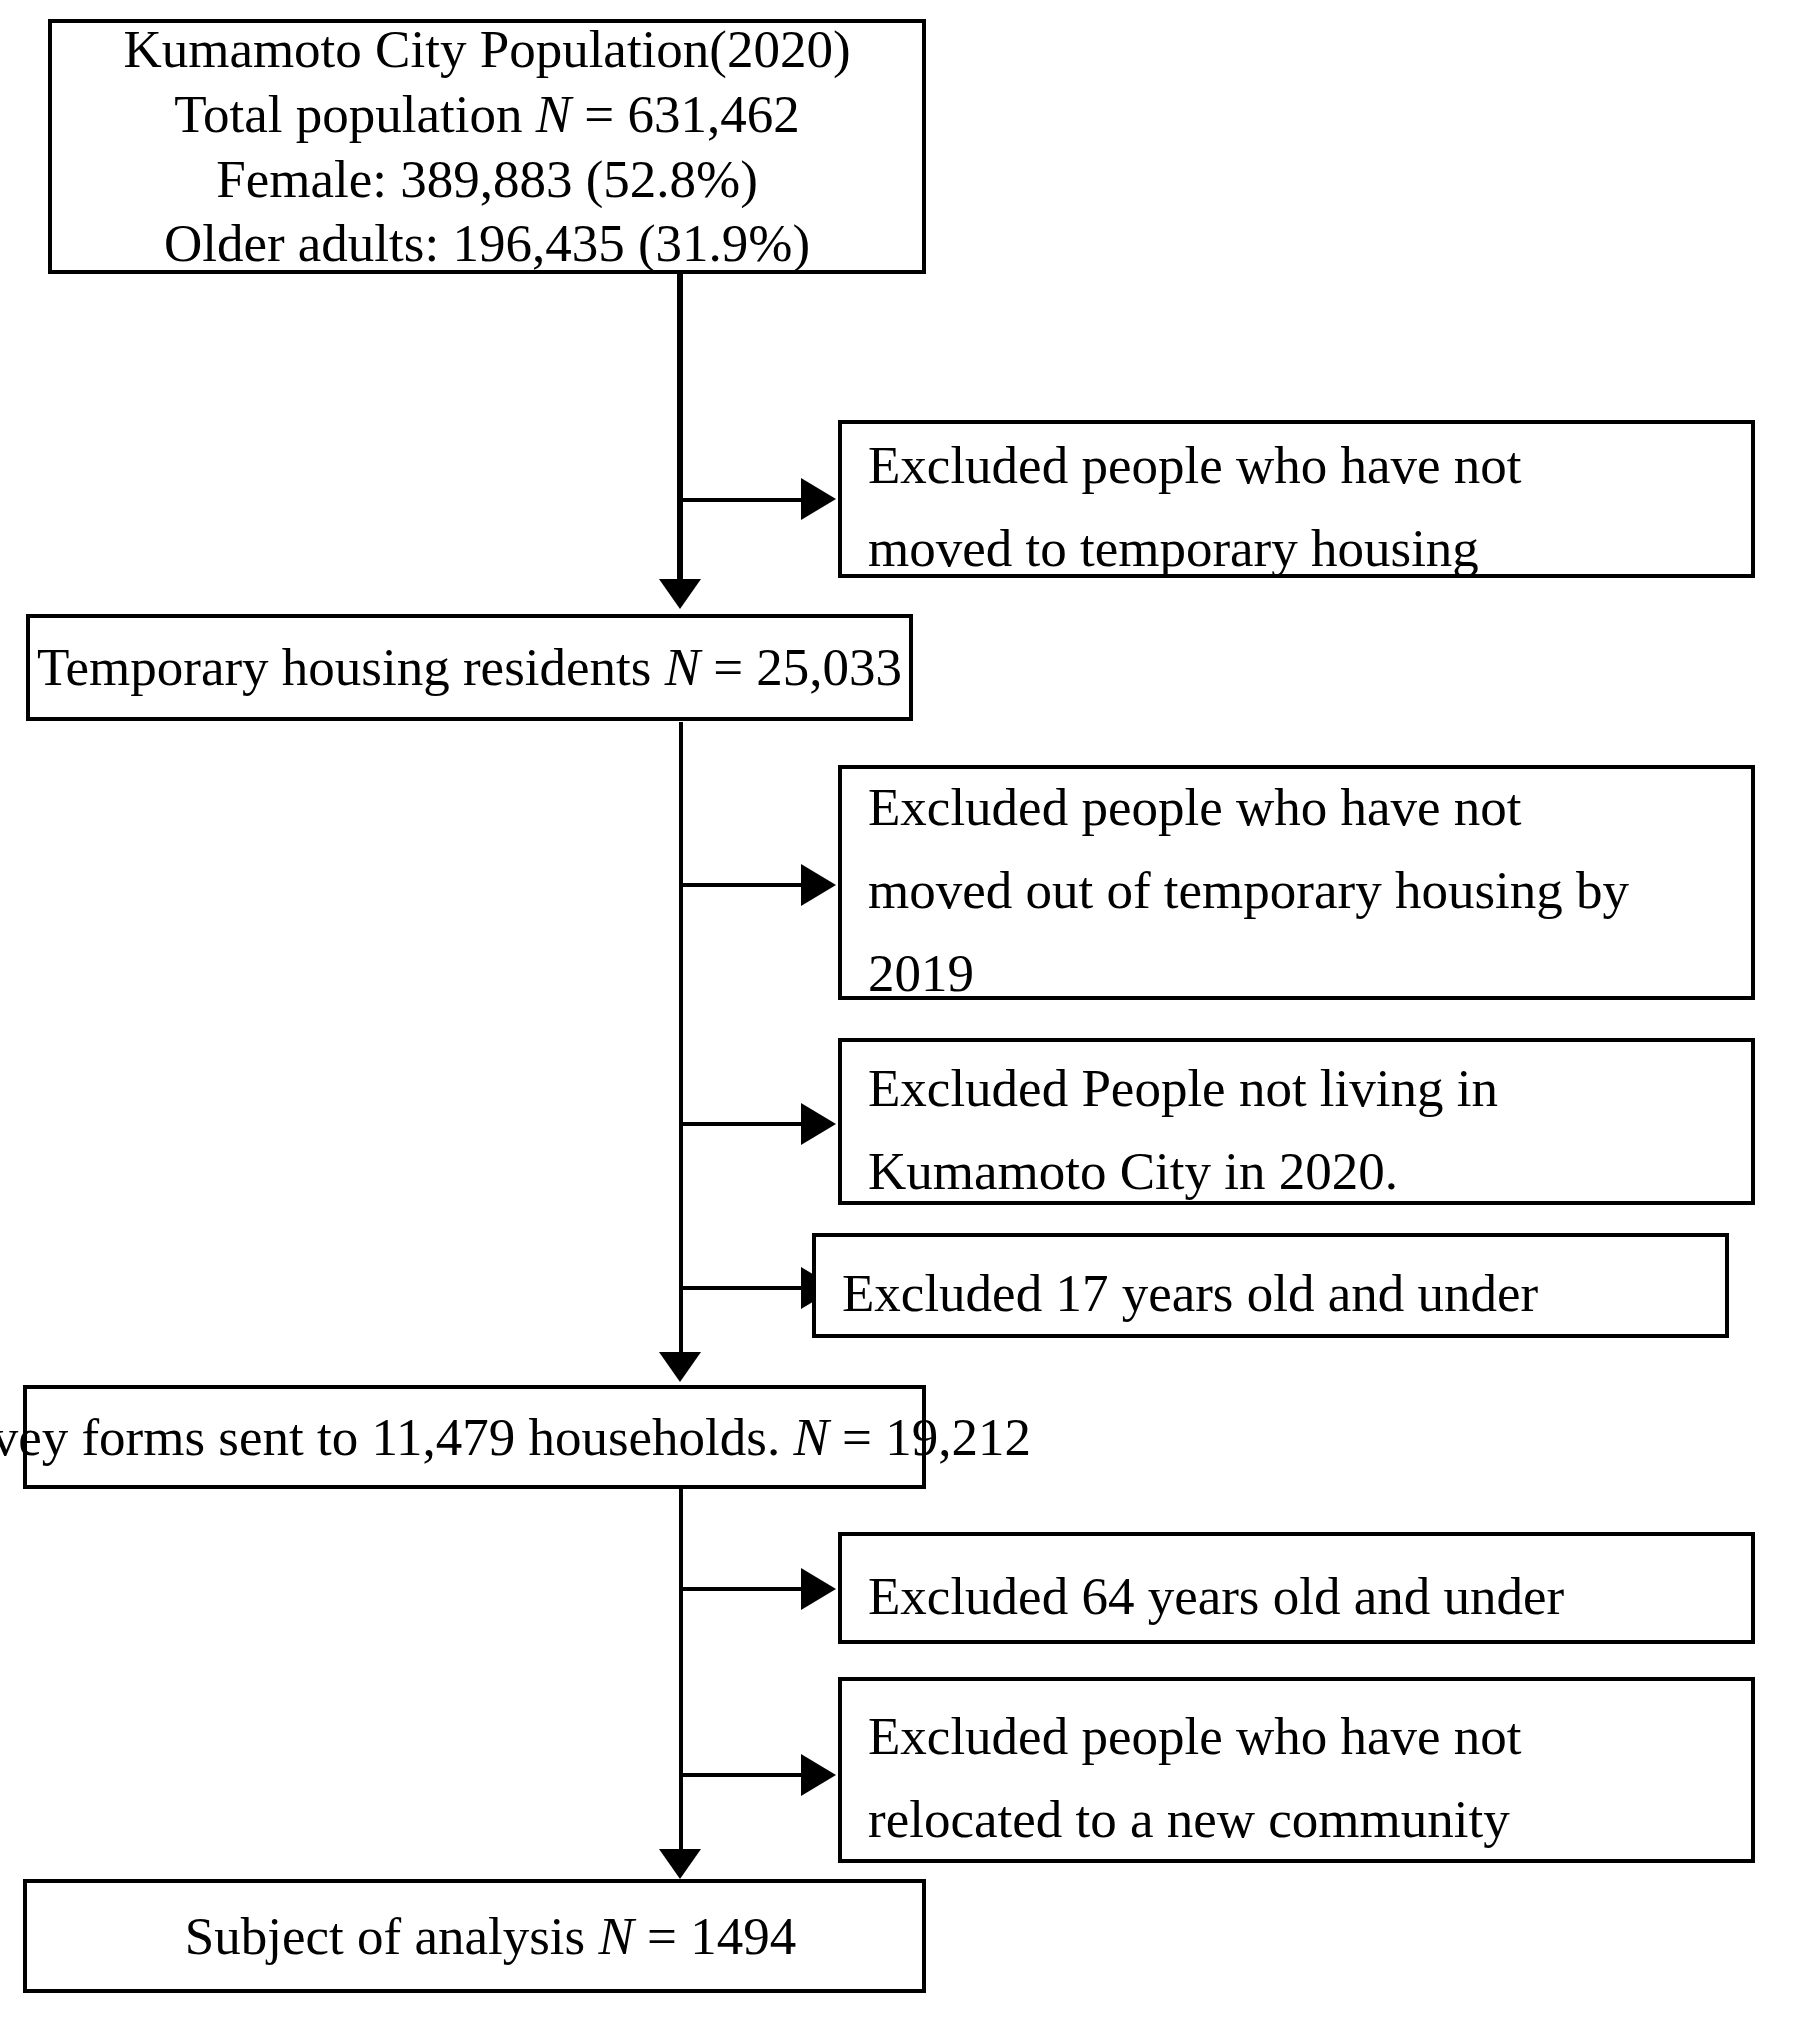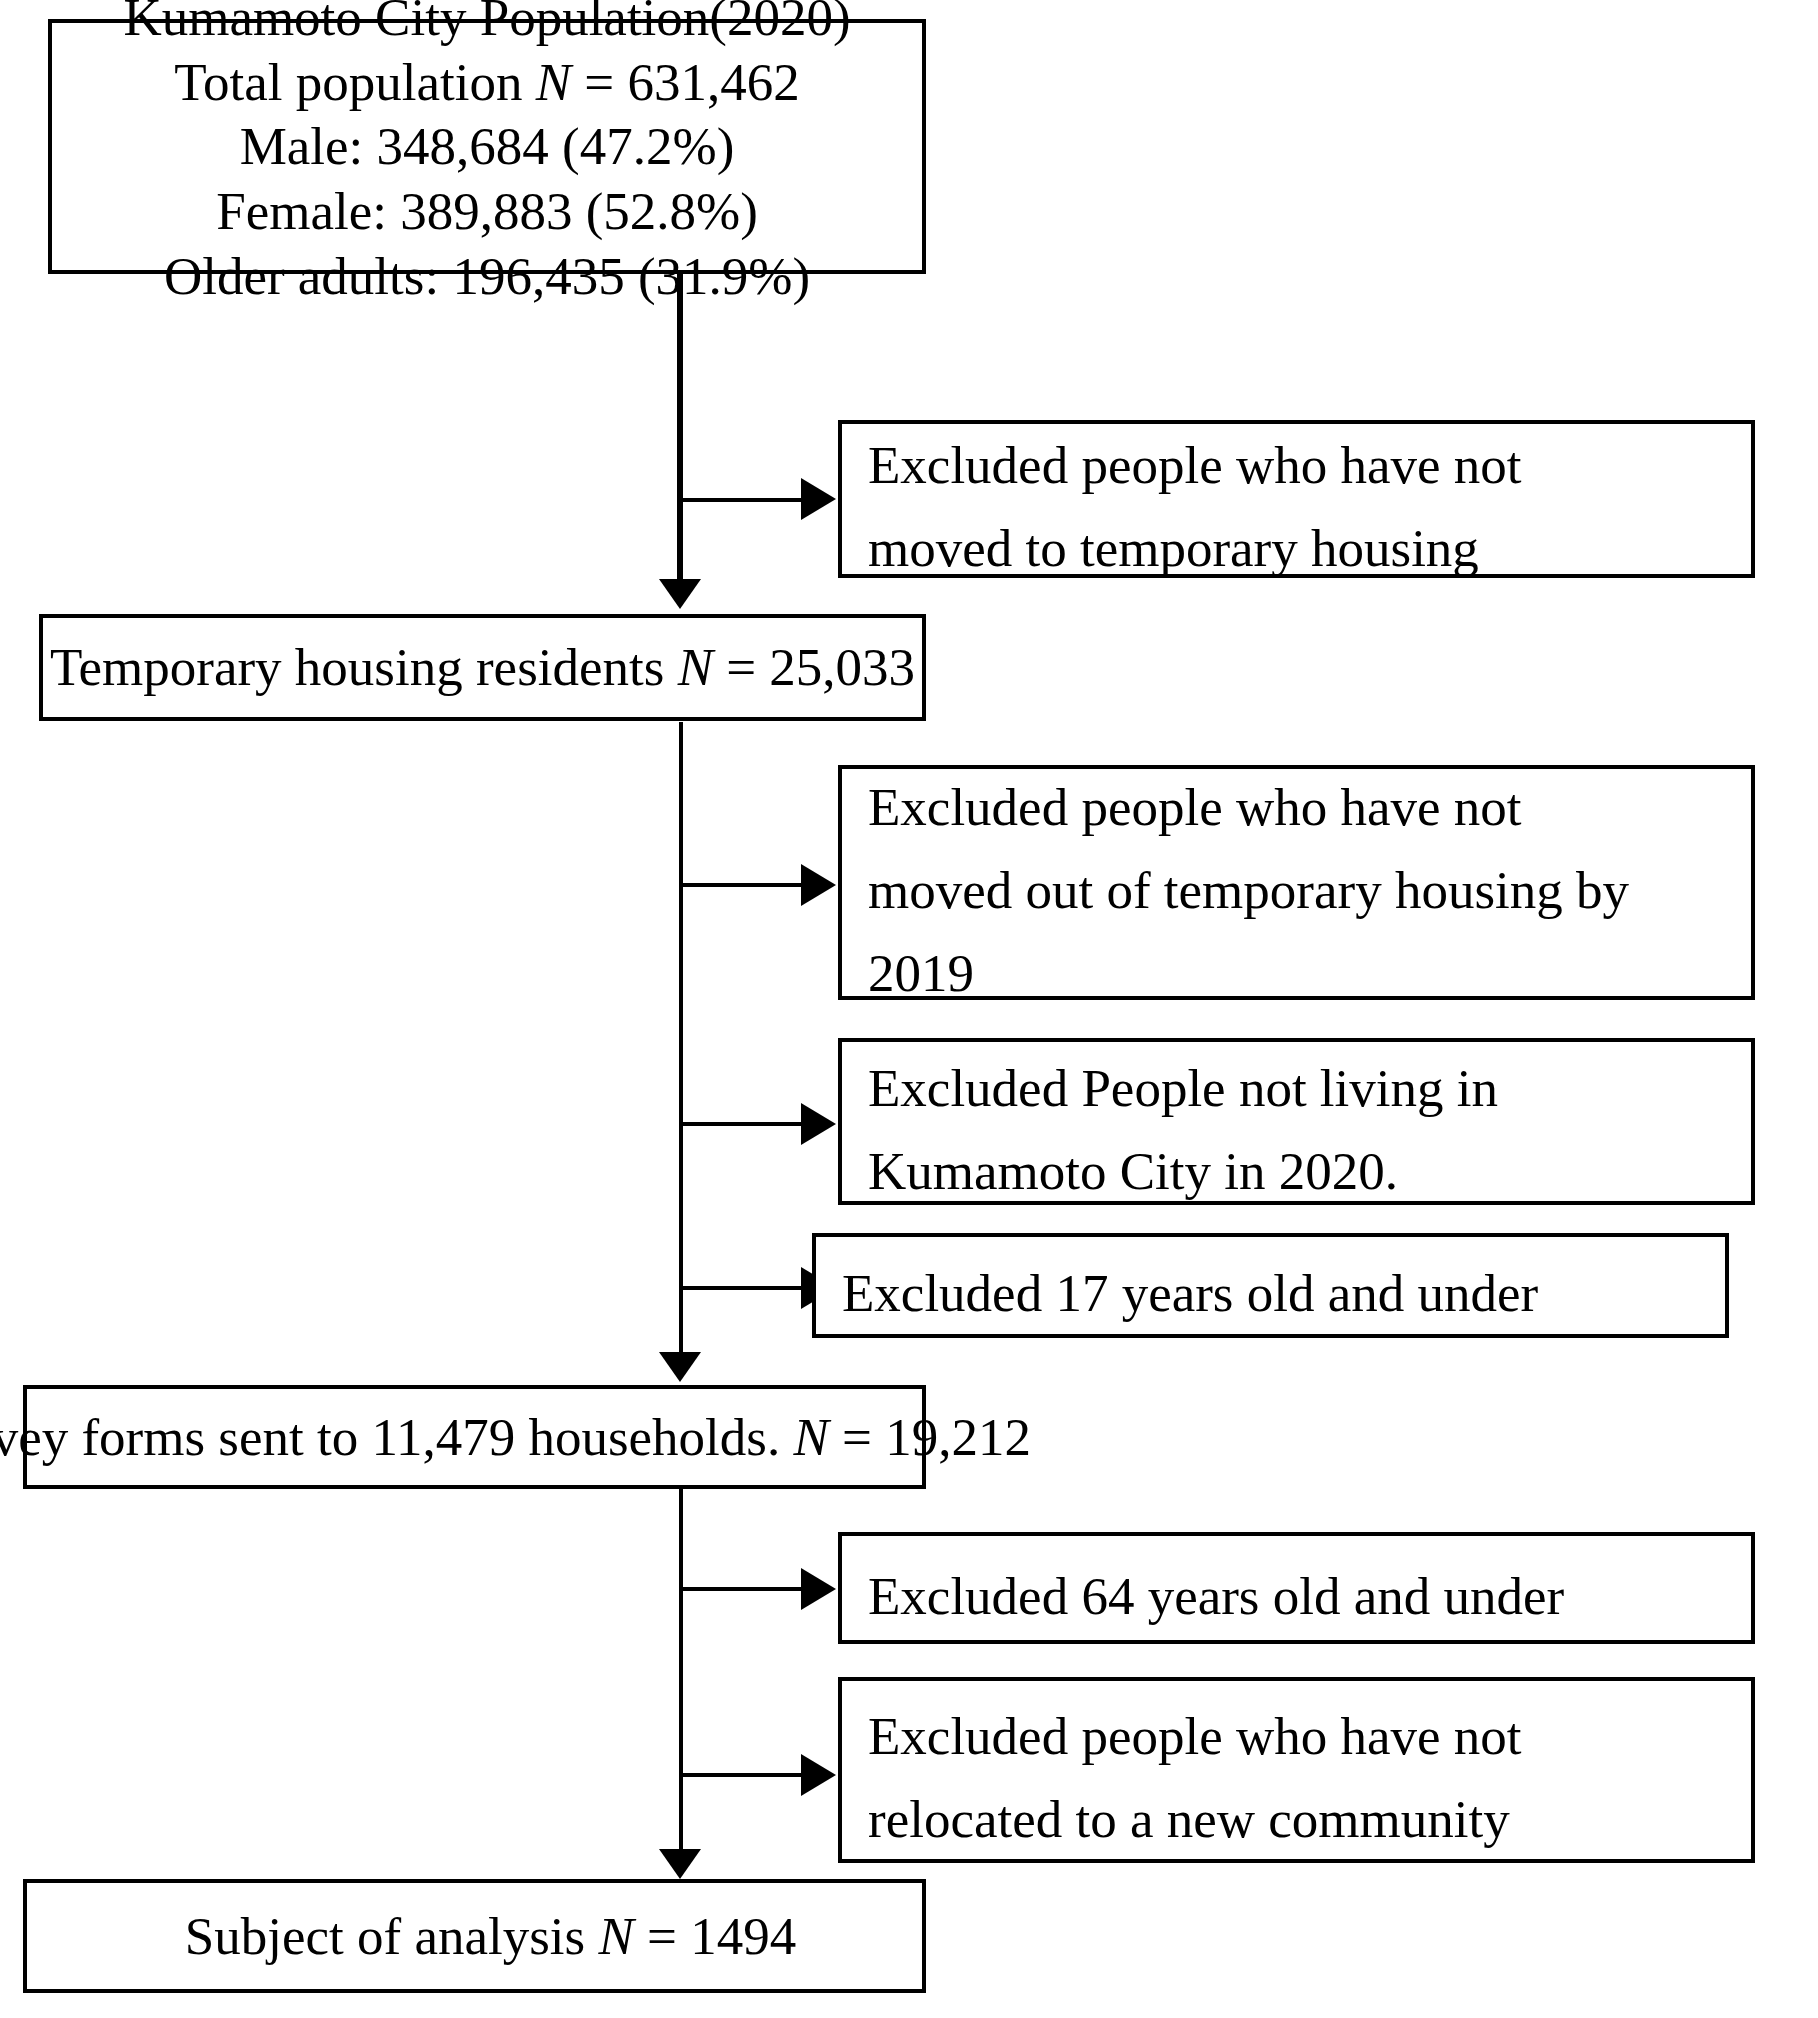--- a/index.html
+++ b/index.html
@@ -88,37 +88,36 @@
   }
 </style>
 </head>
 <body>
 
 <div id="canvas">
 
   <div class="box center" style="left:48px; top:19.3px; width:878px; height:255px;">
     <div class="txt">Kumamoto City Population(2020)</div>
     <div class="txt"><span>Total population </span><span class="ital">N</span><span> = 631,462</span></div>
-    <div class="txt">Male: 348,684 (47.2%)</div>
     <div class="txt">Female: 389,883 (52.8%)</div>
     <div class="txt">Older adults: 196,435 (31.9%)</div>
   </div>
 
   <div class="vline" style="left:677px; top:274px; height:316px;"></div>
   <div class="arrow-down" style="left:659px; top:579px;"></div>
 
   <div class="hline" style="left:677px; top:498px; width:132px;"></div>
   <div class="arrow-right" style="left:801px; top:478px;"></div>
 
   <div class="box left" style="left:838px; top:420px; width:917px; height:158px;">
     <div class="txt-wrap pad-l">Excluded  people who have not</div>
     <div class="txt-wrap pad-l">moved to temporary housing</div>
   </div>
 
-  <div class="box center" style="left:39px; top:614px; width:887px; height:107px;">
+  <div class="box center" style="left:26px; top:614px; width:887px; height:107px;">
     <div class="txt"><span>Temporary housing residents </span><span class="ital">N</span><span> = 25,033</span></div>
   </div>
 
   <div class="vline-thin" style="left:679px; top:722px; height:654px;"></div>
   <div class="arrow-down" style="left:659px; top:1352px;"></div>
 
   <div class="hline" style="left:679px; top:883px; width:130px;"></div>
   <div class="arrow-right" style="left:801px; top:864px;"></div>
 
   <div class="box left" style="left:838px; top:765px; width:917px; height:235px;">

